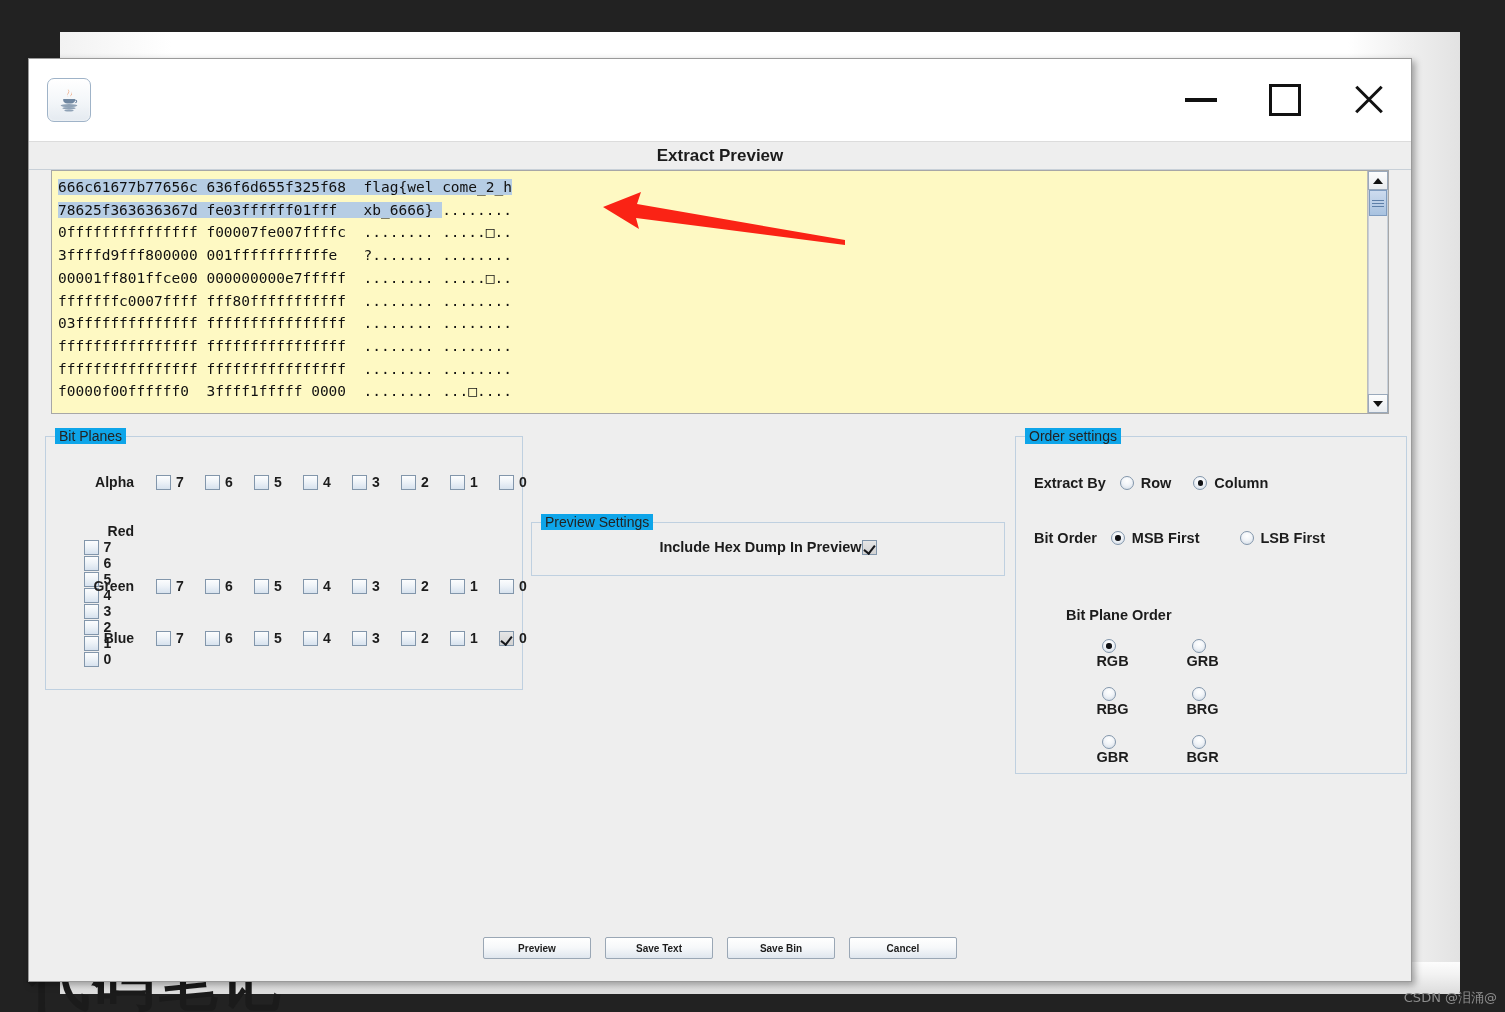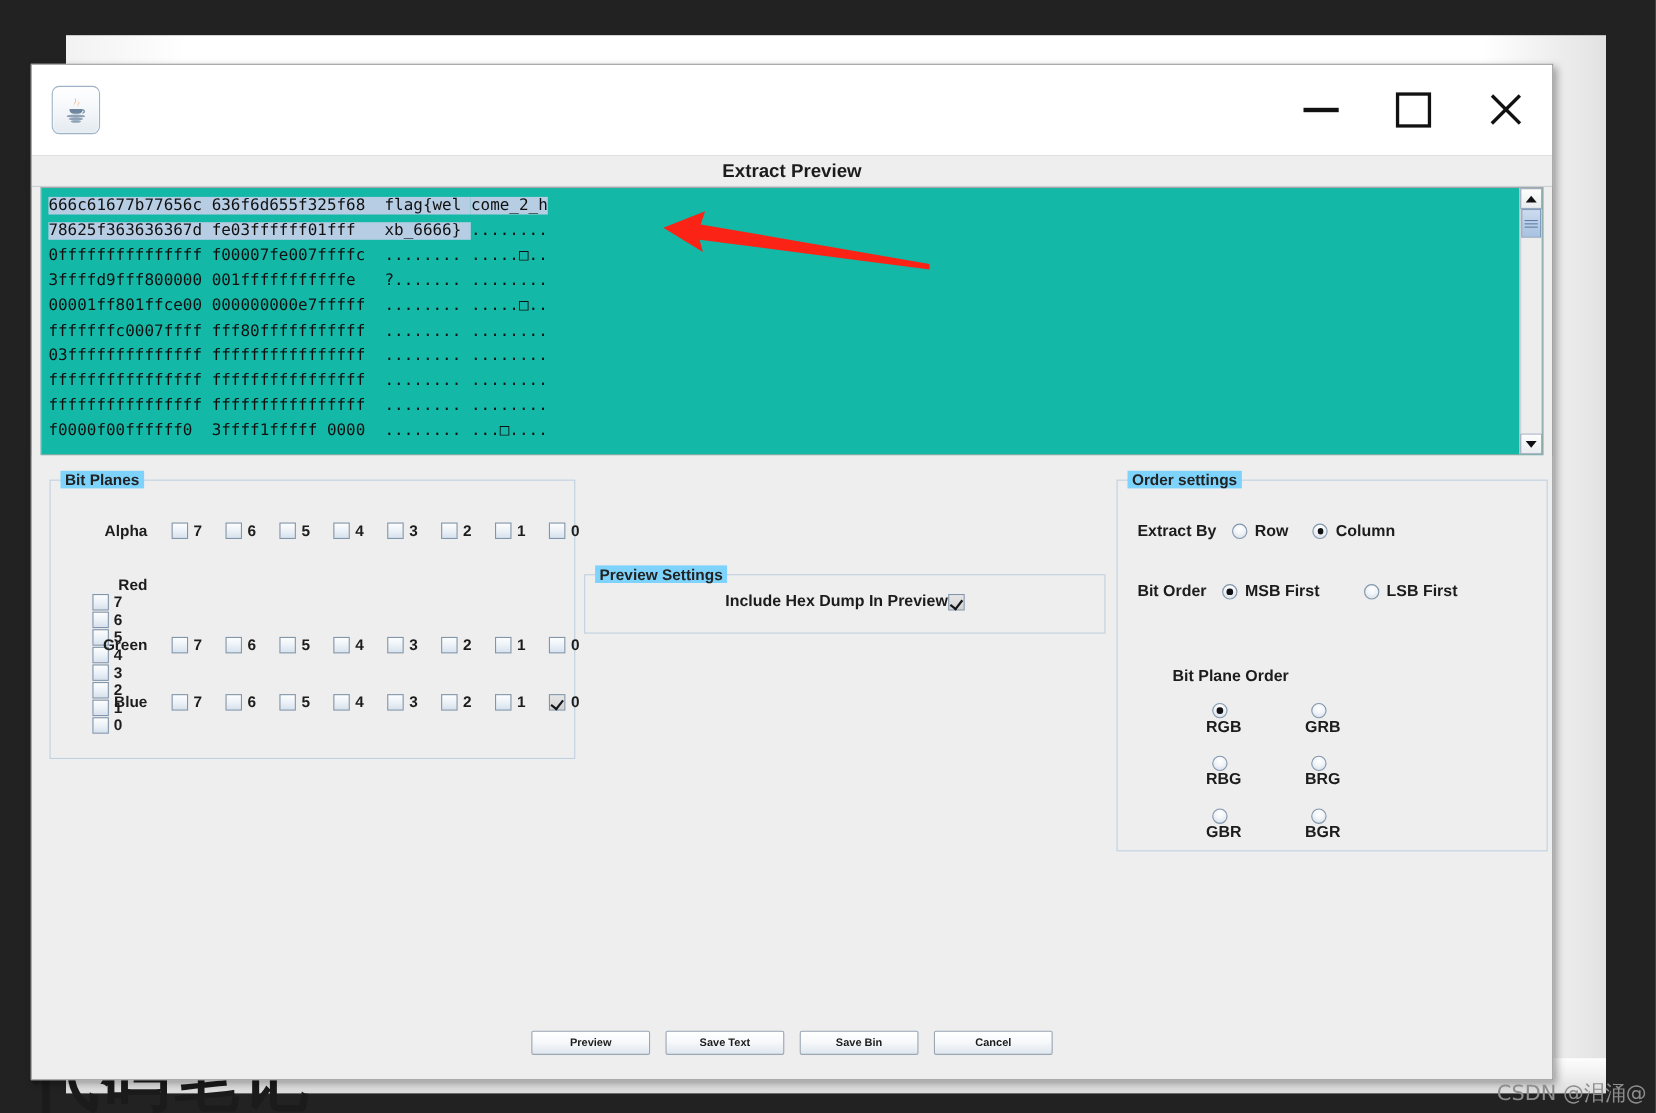--- a/index.html
+++ b/index.html
@@ -96,23 +96,23 @@
     font-size: 17px;
     font-weight: bold;
     color: #1c1c1c;
     flex: none;
     border-bottom: 1px solid #c8d0d8;
   }
 
   
   .hex-wrap {
     position: relative;
-    margin: 0 8px;
+    margin: 0 22px;
     height: 242px;
-    background: #14b8a6;
+    background: #fef9c3;
     border: 1px solid #a7a7a7;
     display: flex;
     flex: none;
     overflow: hidden;
   }
   .hex-area {
     flex: 1;
     padding: 5px 0 0 6px;
     font-family: "DejaVu Sans Mono", "Liberation Mono", monospace;
     font-size: 14.5px;
@@ -164,24 +164,24 @@
 
   
   .group {
     position: absolute;
     border: 1px solid #bfd0e0;
     background: transparent;
   }
   .group > .group-title {
     position: absolute;
     top: -9px; left: 9px;
-    background: #7dd3fc;
+    background: #0ea5e9;
     padding: 0 4px;
     font-size: 14px;
-    font-weight: bold;
+    font-weight: normal;
     color: #232323;
     white-space: nowrap;
     text-align: center;
   }
 
   #grp-bitplanes { left: 16px; top: 22px; width: 476px; height: 252px; }
   #grp-preview   { left: 502px; top: 108px; width: 472px; height: 52px; }
   #grp-order     { left: 986px; top: 22px; width: 390px; height: 336px; }
 
   
@@ -290,21 +290,21 @@
     position: absolute;
     left: 595px; top: 185px;
     width: 260px; height: 72px;
     pointer-events: none;
   }
 
   
   .watermark {
     position:absolute;
     right: 8px; bottom: 5px;
-    font-size: 19px;
+    font-size: 13px;
     color: #8d8d8d;
     font-family: "DejaVu Sans", sans-serif;
     white-space: nowrap;
   }
 </style>
 </head>
 <body>
 
 <div id="root">
 

